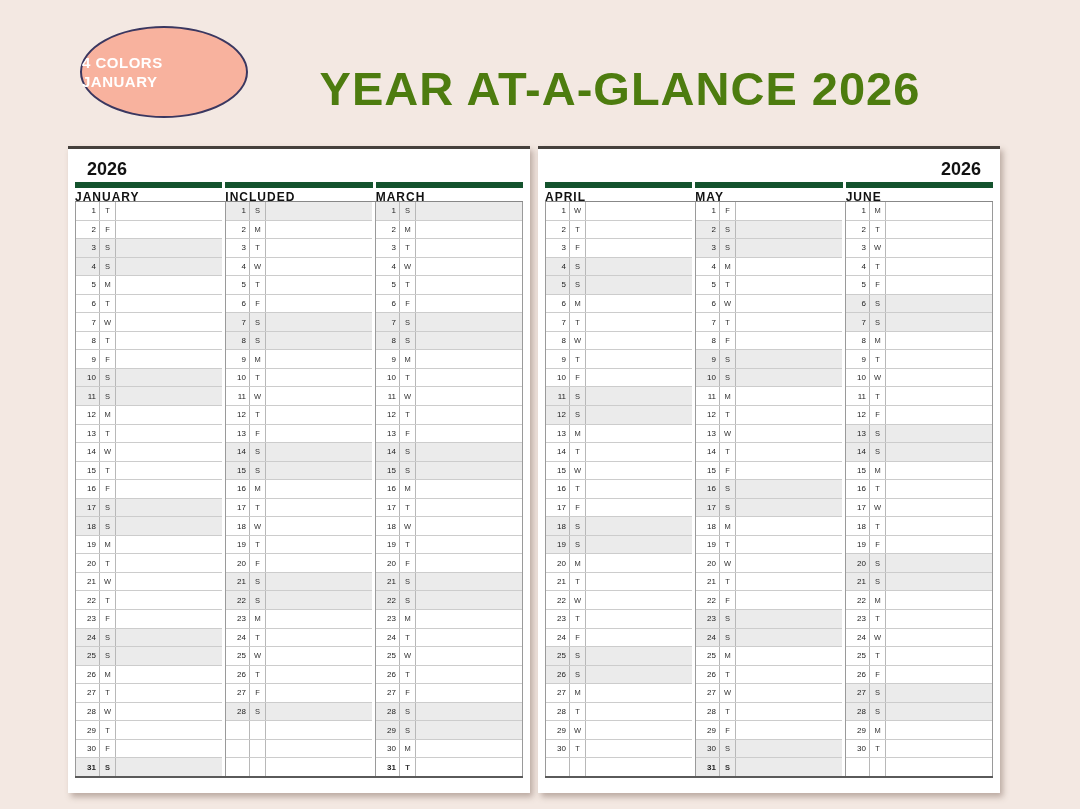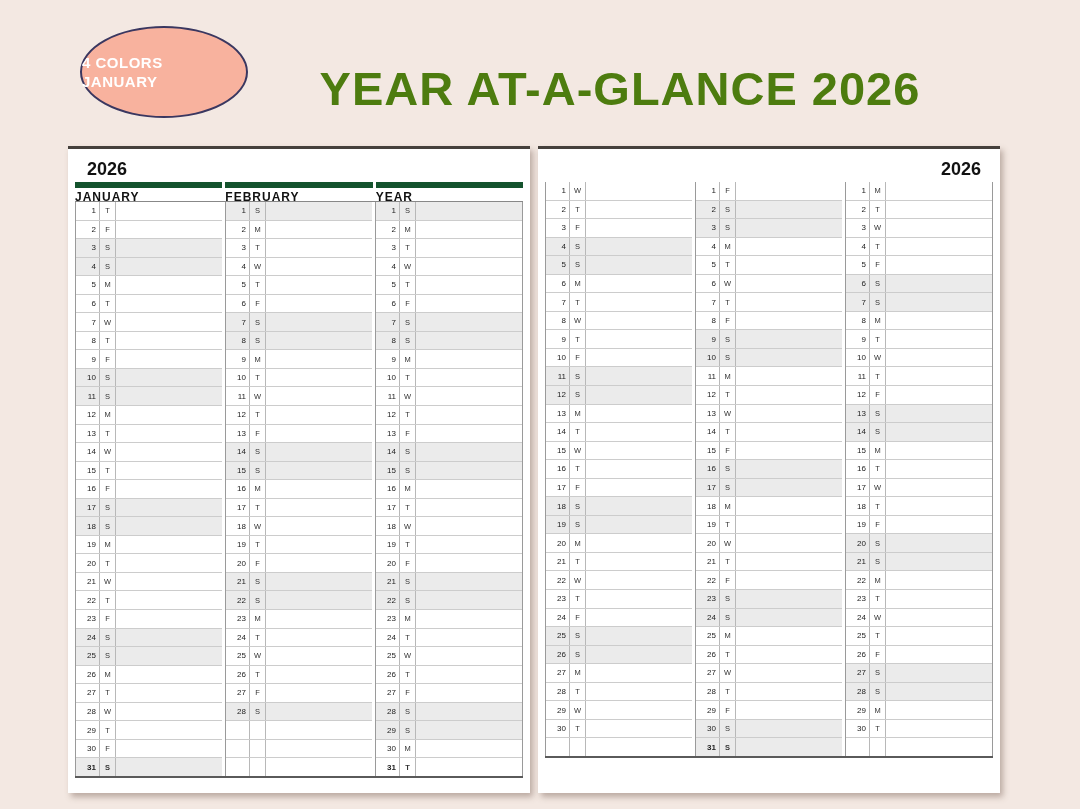--- a/index.html
+++ b/index.html
@@ -84,22 +84,22 @@
     <div>JANUARY</div>
   </div>
 
   <div class="title">YEAR AT-A-GLANCE 2026</div>
 
   <div id="pages">
       <div class="page left">
         <div class="page-year">2026</div>
         <div class="month-headers">
           <div class="month-header">JANUARY</div>
-          <div class="month-header">FEBRUARY</div>
-          <div class="month-header">YEAR</div>
+          <div class="month-header">INCLUDED</div>
+          <div class="month-header">MARCH</div>
         </div>
         <div class="month-cols">
           <div class="month-col">
             <div class="day-row">
               <div class="cell num">1</div>
               <div class="cell let">T</div>
               <div class="cell space"></div>
             </div>
             <div class="day-row">
               <div class="cell num">2</div>
@@ -563,20 +563,25 @@
             <div class="day-row">
               <div class="cell num">31</div>
               <div class="cell let">T</div>
               <div class="cell space"></div>
             </div>
           </div>
         </div>
       </div>
       <div class="page right">
         <div class="page-year right">2026</div>
+        <div class="month-headers">
+          <div class="month-header">APRIL</div>
+          <div class="month-header">MAY</div>
+          <div class="month-header">JUNE</div>
+        </div>
         <div class="month-cols">
           <div class="month-col">
             <div class="day-row">
               <div class="cell num">1</div>
               <div class="cell let">W</div>
               <div class="cell space"></div>
             </div>
             <div class="day-row">
               <div class="cell num">2</div>
               <div class="cell let">T</div>

